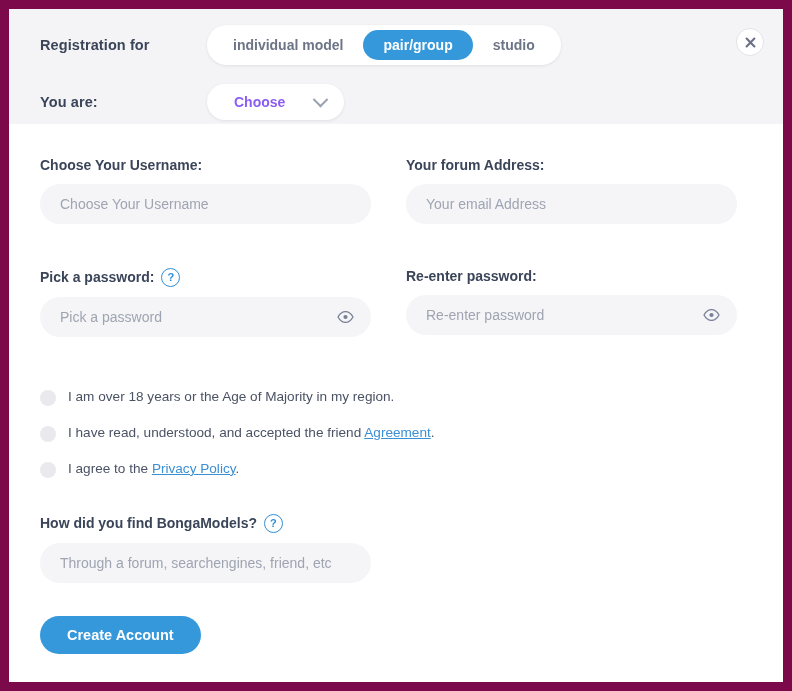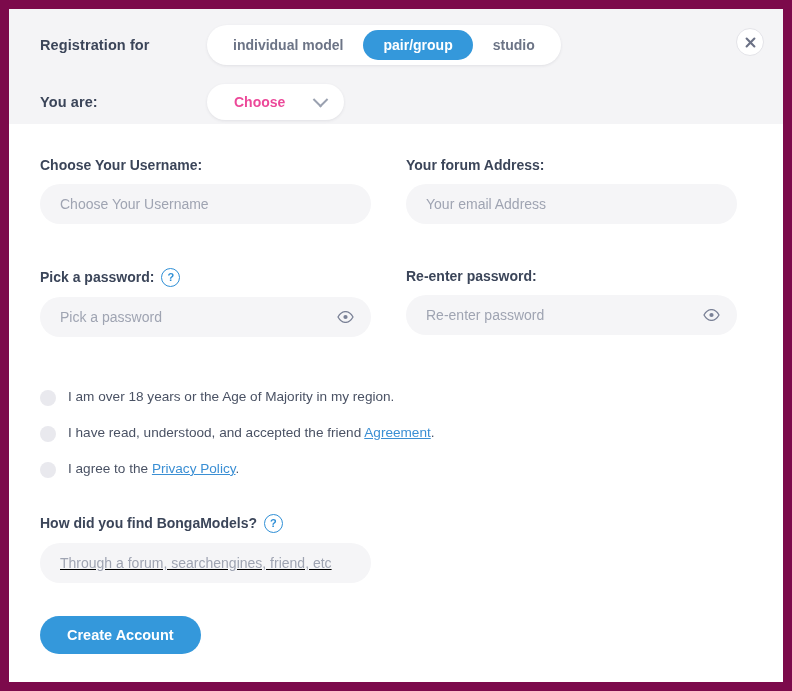--- a/index.html
+++ b/index.html
@@ -93,21 +93,21 @@
     height: 36px;
     width: 137px;
     box-sizing: border-box;
     padding: 0 18px 0 27px;
     box-shadow: 0 1px 3px rgba(60,60,80,0.10);
     cursor: pointer;
   }
   .choose-text {
     font-size: 14px;
     font-weight: bold;
-    color: #ec4899;
+    color: #8b5cf6;
   }
   .chev {
     display: inline-block;
     width: 9px;
     height: 9px;
     border-right: 2px solid #9aa1b0;
     border-bottom: 2px solid #9aa1b0;
     transform: rotate(45deg) translate(-2px,-2px);
   }
 
@@ -225,21 +225,21 @@
     color: #4a5264;
     line-height: 1.25;
   }
   .check-text a {
     color: #3b8fd4;
     text-decoration: underline;
   }
 
   
   .found { margin-top: 36px; }
-  .found .input-wrap { width: 331px; text-decoration: underline; }
+  .found .input-wrap { width: 331px; }
 
   .create-btn {
     margin-top: 33px;
     display: inline-flex;
     align-items: center;
     justify-content: center;
     background: #3498db;
     color: #ffffff;
     font-size: 14.5px;
     font-weight: bold;

